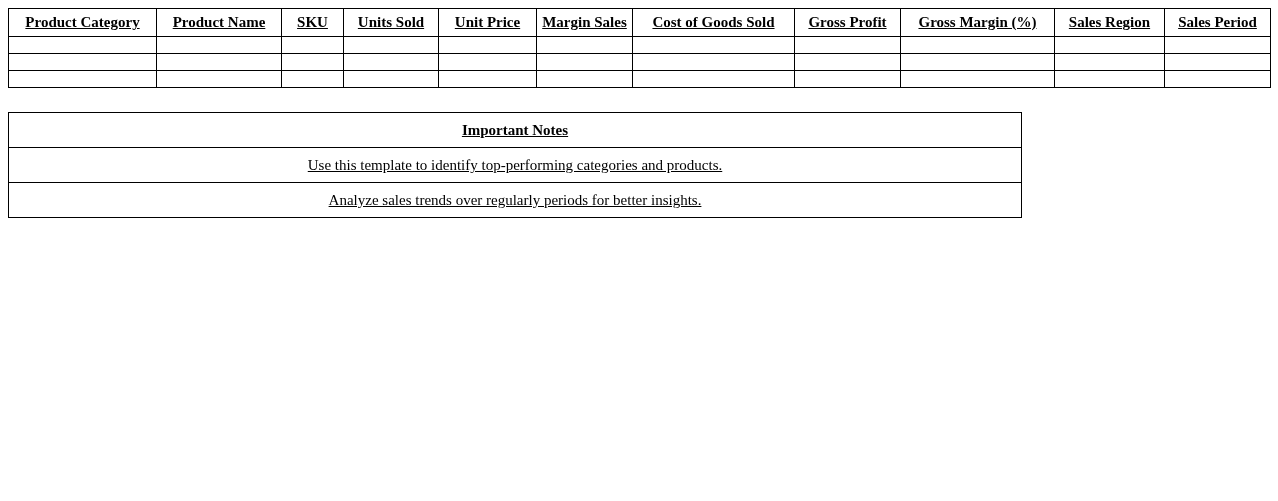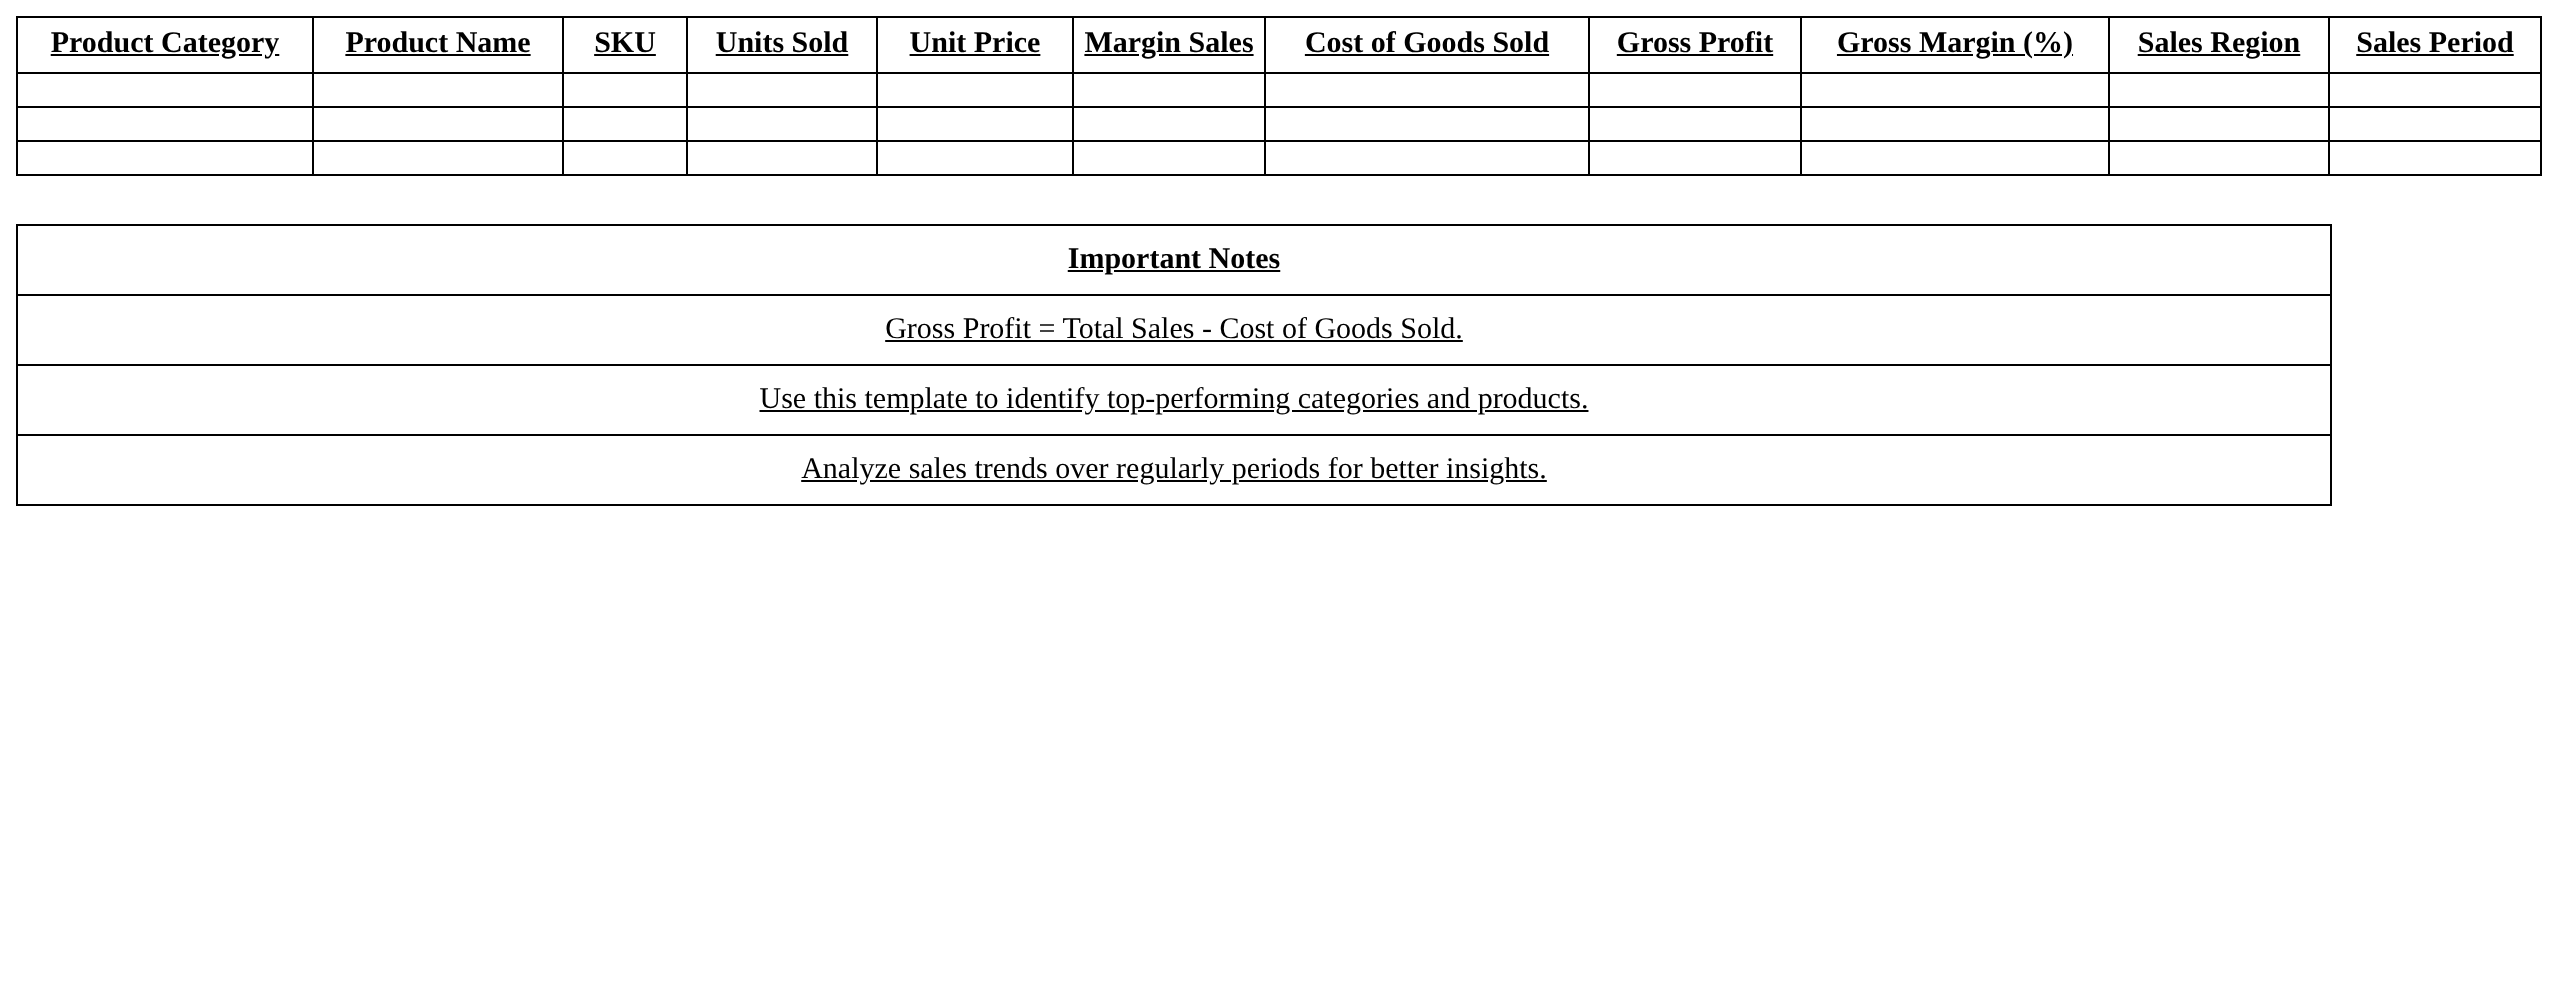--- a/index.html
+++ b/index.html
@@ -41,21 +41,21 @@
   }
   table.sales-table td {
     height: 16px;
     line-height: 16px;
   }
   .spacer {
     height: 24px;
   }
   table.notes-table {
     border-collapse: collapse;
-    width: 1158px;
+    width: 1014px;
   }
   table.notes-table th,
   table.notes-table td {
     border: 1px solid #000000;
     font-size: 15px;
     text-align: center;
     vertical-align: middle;
     height: 34px;
     line-height: 34px;
     padding: 0 4px;
@@ -144,23 +144,20 @@
   <div class="spacer"></div>
 
   <table class="notes-table">
     <thead>
       <tr>
         <th>Important Notes</th>
       </tr>
     </thead>
     <tbody>
       <tr>
-        <td>Gross Profit = Total Sales - Cost of Goods Sold.</td>
-      </tr>
-      <tr>
         <td>Use this template to identify top-performing categories and products.</td>
       </tr>
       <tr>
         <td>Analyze sales trends over regularly periods for better insights.</td>
       </tr>
     </tbody>
   </table>
 
 </div>
 

